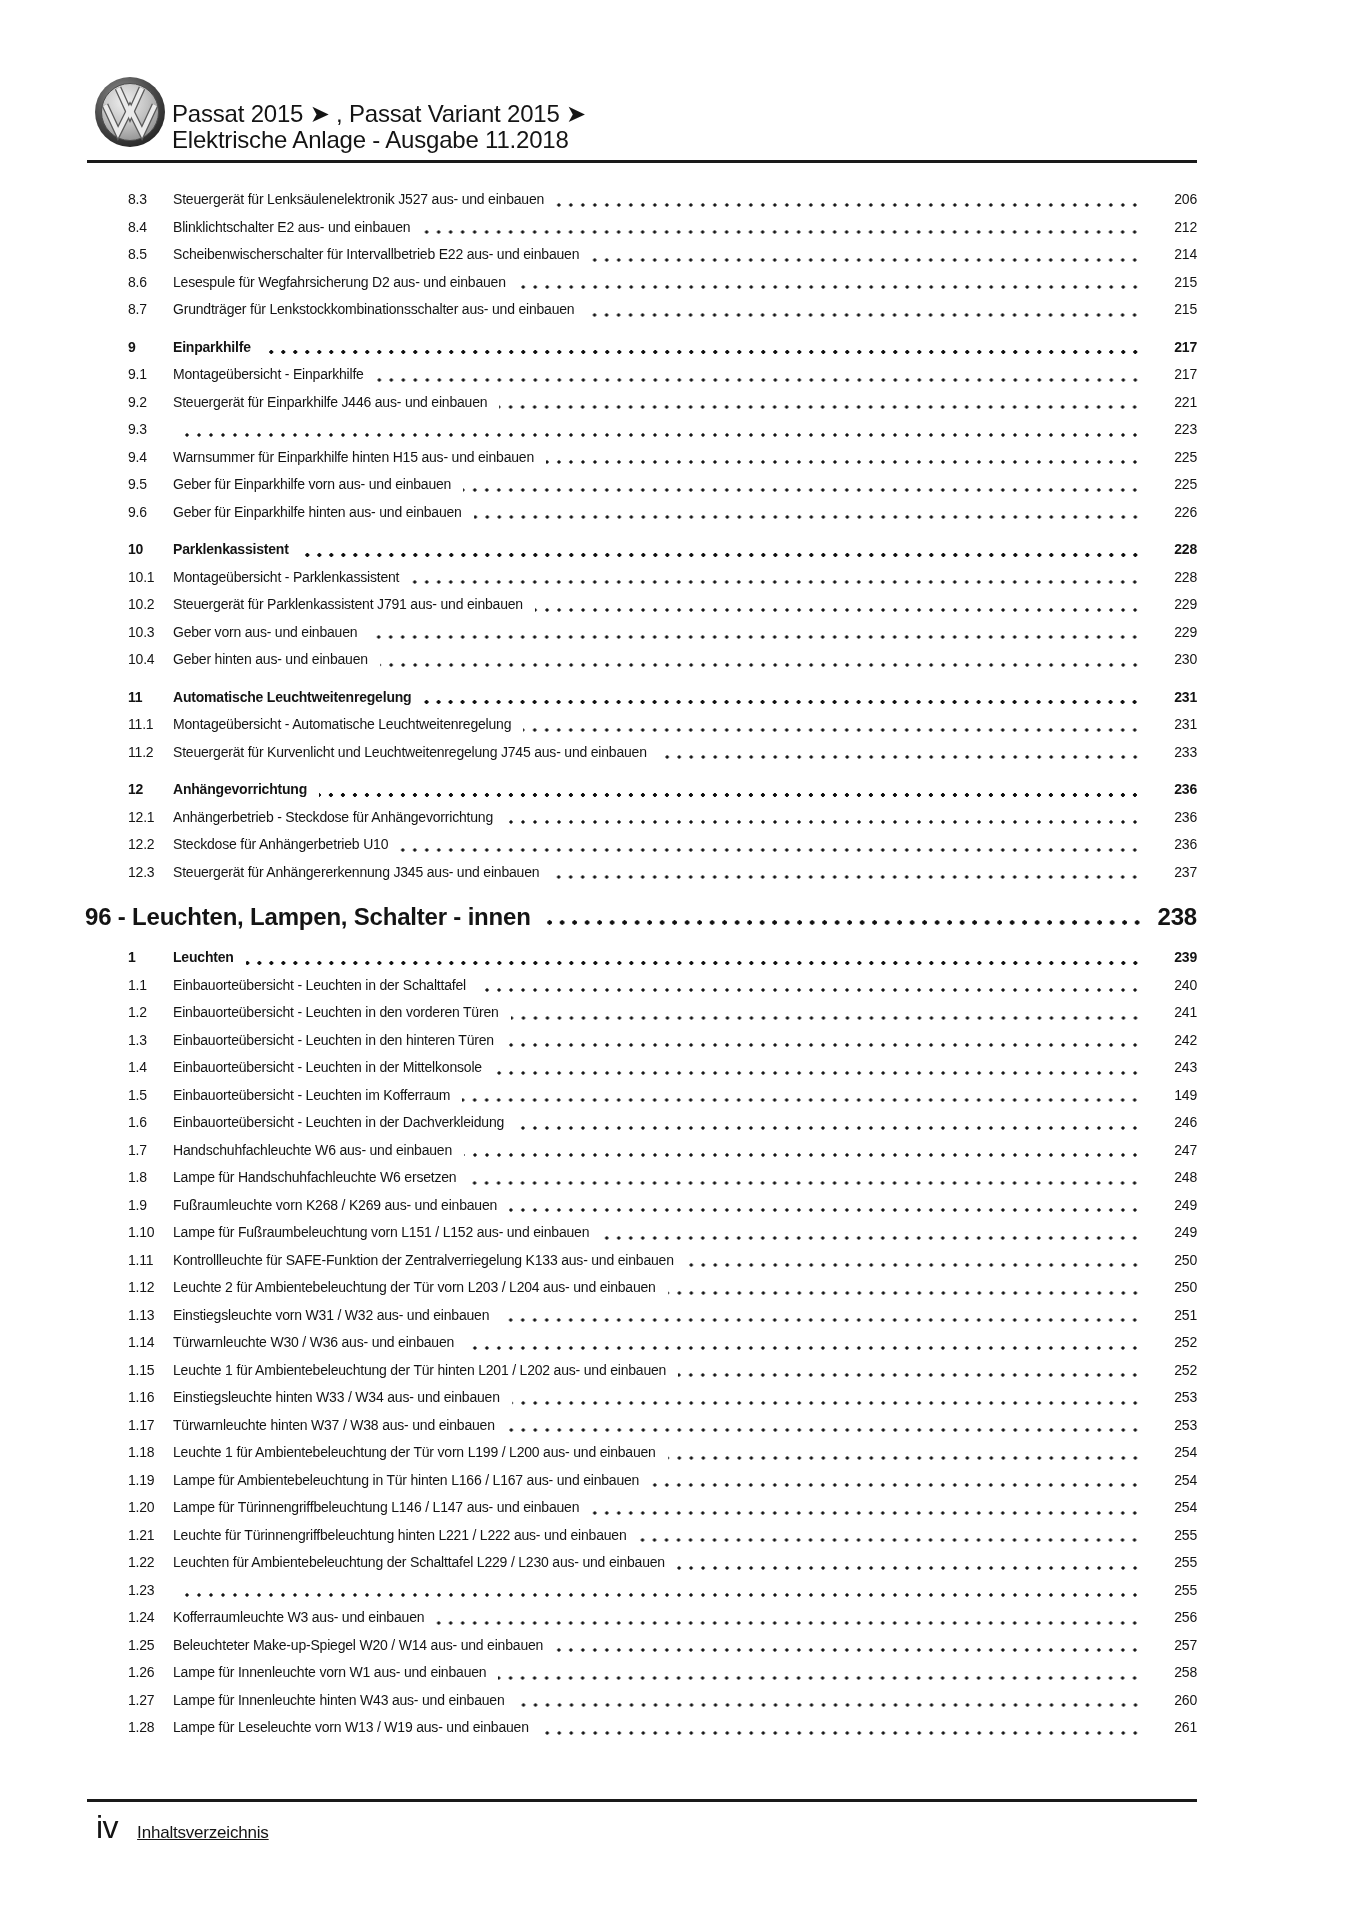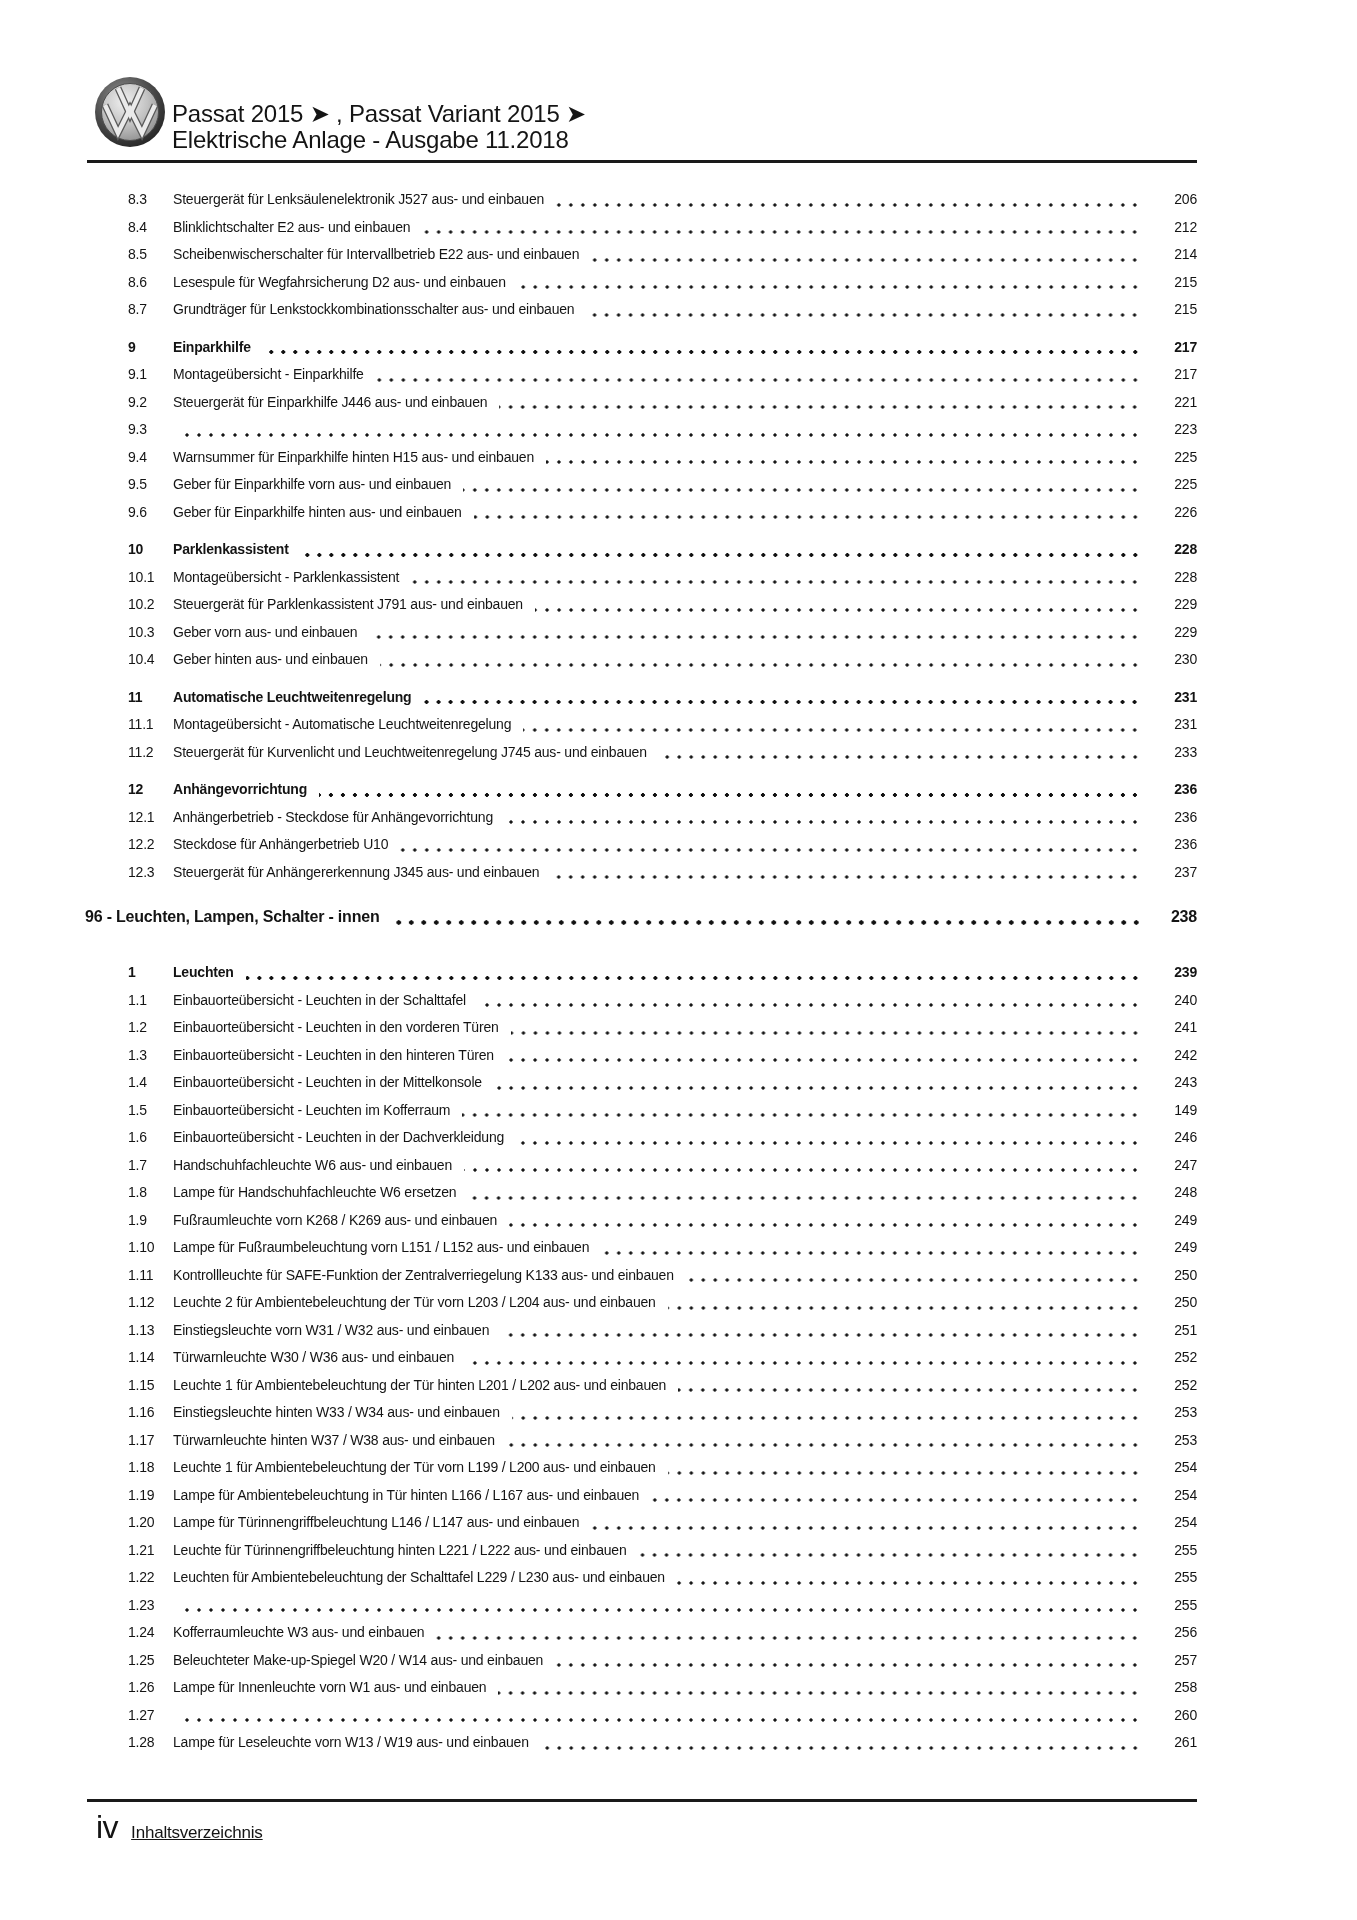--- a/index.html
+++ b/index.html
@@ -38,33 +38,33 @@
     background-image:radial-gradient(circle,#161616 1.5px,transparent 1.7px);
     background-size:12px 4px;
     background-repeat:repeat-x;
     background-position:right center;
   }
   .row.section{margin-top:10px;font-weight:700;}
   .row.section .leader{
     background-image:radial-gradient(circle,#111 1.7px,transparent 1.9px);
   }
   .row.chapter{
-    margin:15px 0 26px;padding-left:0;
-    font-size:16px;font-weight:700;line-height:32px;align-items:center;
+    margin:15px 0 11px;padding-left:0;
+    font-size:24px;font-weight:700;line-height:32px;align-items:center;
   }
   .row.chapter .pg{min-width:52px;}
   .row.chapter .leader{
     height:5px;margin:0 2px 8px 14px;
     background-image:radial-gradient(circle,#111 2.1px,transparent 2.3px);
     background-size:12.5px 5px;
   }
   
   .footer-text{
     position:absolute;left:96px;top:1806px;
-    display:flex;align-items:baseline;gap:13px;
+    display:flex;align-items:baseline;gap:19px;
   }
   .footer-page{font-size:32px;line-height:42px;letter-spacing:-0.5px;}
   .footer-label{font-size:17px;letter-spacing:-0.2px;text-decoration:underline;}
 </style>
 </head>
 <body>
 
 <div class="page">
 
   <header>
@@ -405,20 +405,21 @@
     <span class="pg">257</span>
   </div>
       <div class="row entry">
     <span class="num">1.26</span>
     <span class="title">Lampe für Innenleuchte vorn W1 aus- und einbauen</span>
     <span class="leader"></span>
     <span class="pg">258</span>
   </div>
       <div class="row entry">
     <span class="num">1.27</span>
+    <span class="title">Lampe für Innenleuchte hinten W43 aus- und einbauen</span>
     <span class="leader"></span>
     <span class="pg">260</span>
   </div>
       <div class="row entry">
     <span class="num">1.28</span>
     <span class="title">Lampe für Leseleuchte vorn W13 / W19 aus- und einbauen</span>
     <span class="leader"></span>
     <span class="pg">261</span>
   </div>
     </main>

